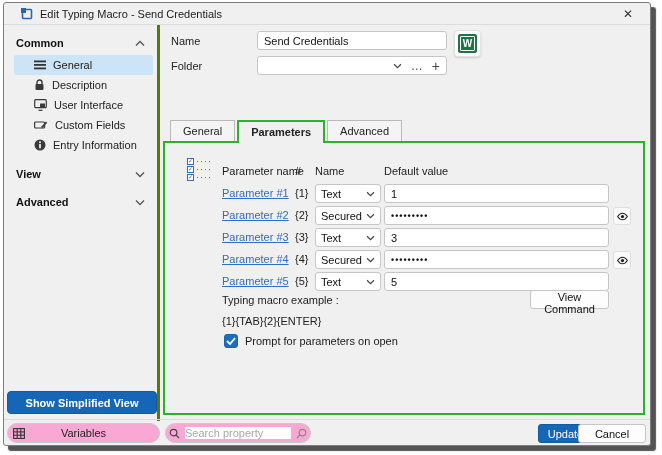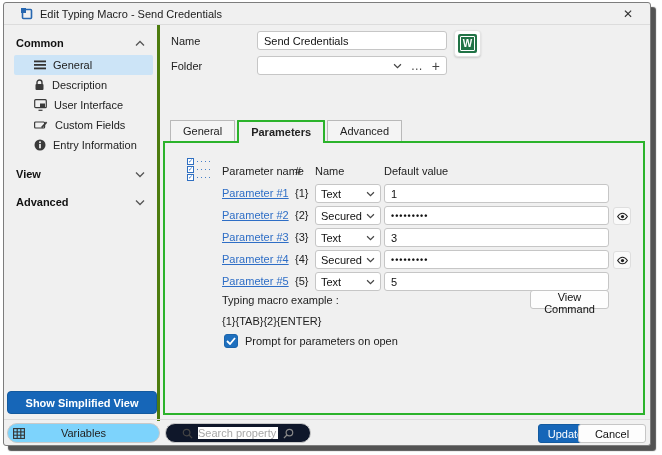--- a/index.html
+++ b/index.html
@@ -85,28 +85,28 @@
              border:1px solid #c6c6c6; border-radius:3px; font-size:11px; color:#111;
              font-family:"Liberation Sans", sans-serif; cursor:pointer; }
   .example-value { position:absolute; left:57px; top:172px; color:#222; }
   .promptrow { position:absolute; left:59px; top:191px; display:flex; align-items:center; gap:7px; }
   .checkbox { width:14px; height:14px; background:#1d6fbe; border:1px solid #1a64ab;
               border-radius:3px; display:flex; align-items:center; justify-content:center;
               cursor:pointer; }
   
   .bottombar { position:absolute; left:0; bottom:0; right:0; height:26px; border-top:1px solid #dcdcdc;
                display:flex; align-items:center; }
-  .varbtn { position:absolute; left:3px; top:3px; width:153px; height:20px; background:#7dd3fc;
+  .varbtn { position:absolute; left:3px; top:3px; width:153px; height:20px; background:#f9a8d4;
             border:1px solid #c9c9c9; border-radius:10px; display:flex; align-items:center;
             cursor:pointer; }
   .varbtn svg { margin-left:5px; }
   .varbtn .vlabel { flex:1; text-align:center; margin-right:17px; font-size:11px; color:#222; }
-  .searchbox { position:absolute; left:161px; top:3px; width:146px; height:20px; background:#0f172a;
+  .searchbox { position:absolute; left:161px; top:3px; width:146px; height:20px; background:#f9a8d4;
                border:1px solid #c9c9c9; border-radius:10px; display:flex; align-items:center;
-               padding:0 16px; gap:5px;justify-content:space-between; }
+               padding:0 3px; gap:5px;justify-content:space-between; }
   .searchbox input { flex:1; border:none; outline:none; font-size:11px; min-width:0;
                      color:#333; font-family:"Liberation Sans", sans-serif; }
   .searchbox input::placeholder { color:#a8a8a8; }
   .updatebtn { position:absolute; right:57px; top:4px; width:55px; height:19px; background:#1666b8;
                color:#fff; border:1px solid #135a9f; border-radius:3px; font-size:11px;
                font-family:"Liberation Sans", sans-serif; cursor:pointer; }
   .cancelbtn { position:absolute; right:4px; top:4px; width:68px; height:19px; background:#fdfdfd;
                color:#111; border:1px solid #c6c6c6; border-radius:3px; font-size:11px;
                font-family:"Liberation Sans", sans-serif; cursor:pointer; }
 </style>

